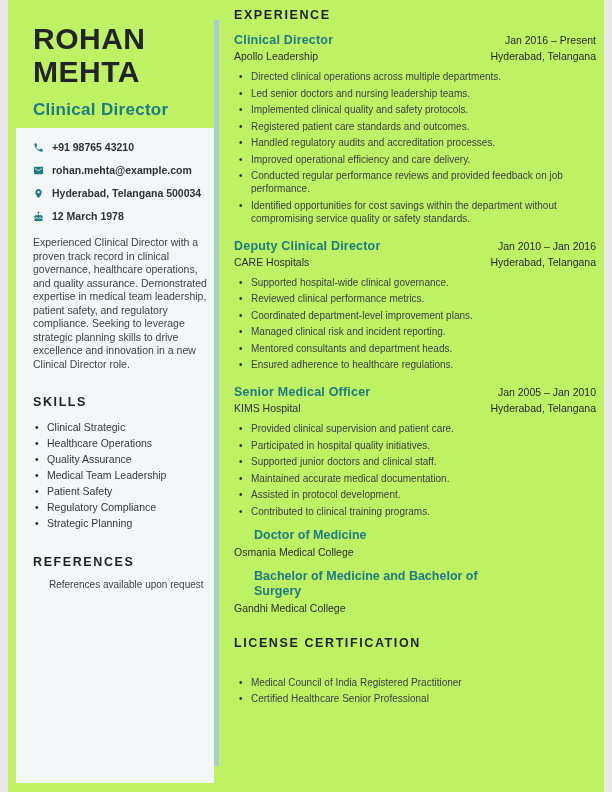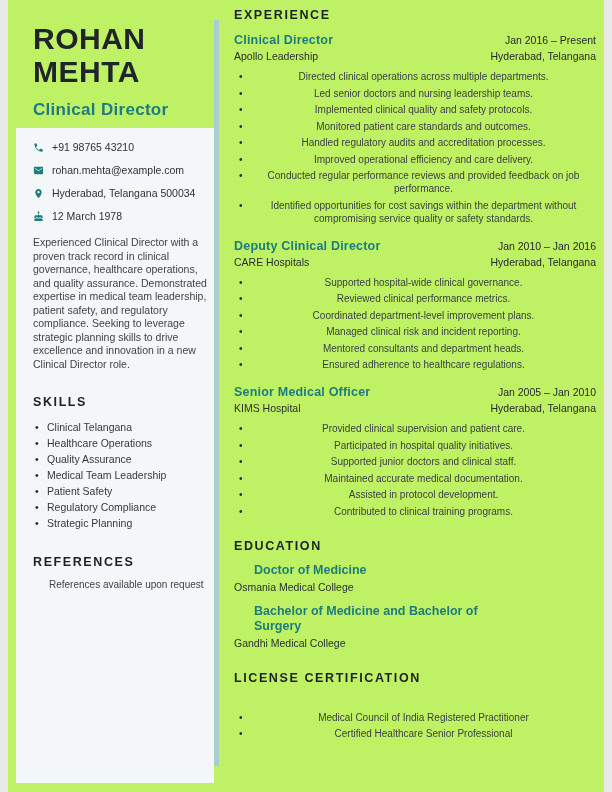--- a/index.html
+++ b/index.html
@@ -9,40 +9,40 @@
     overflow:hidden; color:#33363b;
   }
   
   .sidebar-bg { position:absolute; left:8px; top:128px; width:198px; height:655px; background:#f3f7f8; }
   .divider   { position:absolute; left:206px; top:20px; width:5px; height:746px; background:#a9ced0; }
   .sidebar   { position:absolute; left:25px; top:22px; width:176px; }
   .name { margin:0; color:#212429; font-size:30px; line-height:33px; font-weight:700; letter-spacing:.5px; }
   .name span { display:block; }
   .cand-title { margin-top:12px; color:#1e7b80; font-size:17px; font-weight:700; letter-spacing:.3px; }
   .contact { margin-top:21px; }
-  .contact-row { display:flex; align-items:center; margin-bottom:11px; }
+  .contact-row { display:flex; align-items:center; margin-bottom:11px;font-weight:bold; }
   .contact-row svg { width:11px; height:11px; flex:0 0 11px; margin-right:8px; fill:#1e7b80; }
   .contact-row span { font-size:10.5px; color:#2e3136; }
   .summary { margin:14px 0 0 0; font-size:10.5px; line-height:13.5px; color:#3f434a; }
   .side-h { margin:24px 0 0 0; font-size:12.5px; font-weight:700; letter-spacing:1.6px; color:#1d2025; }
   .skills-list { margin:10px 0 0 0; padding:0; list-style:none; }
   .skills-list li { position:relative; padding-left:14px; font-size:10.5px; line-height:16px; color:#35383d; }
   .skills-list li::before { content:"•"; position:absolute; left:2px; color:#26282c; }
   .refs-text { margin:10px 0 0 16px; font-size:10px; color:#3f434a; }
   
   .main { position:absolute; left:226px; top:8px; width:362px; }
   .section-h { margin:0; font-size:12.5px; font-weight:700; letter-spacing:1.6px; color:#1d2025; }
   .job { margin-top:10px; }
   .job-head { display:flex; justify-content:space-between; align-items:flex-start; }
   .job-title { font-size:12.5px; font-weight:700; color:#1e7b80; letter-spacing:.2px; line-height:16px; }
   .job-company { font-size:10.5px; color:#2b2e33; line-height:14px; margin-top:1px; }
   .job-right { text-align:right; }
   .job-dates { font-size:10.5px; color:#26292e; line-height:16px; white-space:nowrap; }
   .job-loc   { font-size:10.5px; color:#26292e; line-height:14px; margin-top:1px; white-space:nowrap; }
-  .bullets { margin:7px 0 0 0; padding:0; list-style:none;text-align:center; }
+  .bullets { margin:7px 0 0 0; padding:0; list-style:none; }
   .bullets li { position:relative; padding-left:17px; font-size:10px; line-height:13px; color:#3b3e44; margin-bottom:3.5px; }
   .bullets li::before { content:"•"; position:absolute; left:5px; color:#26282c; }
   .job + .job, .job-block-gap { margin-top:13px; }
   .edu-h { margin-top:21px; }
   .degree { max-width:258px; font-size:12.5px; font-weight:700; color:#1e7b80; line-height:15px; margin-top:10px;padding-left:20px; }
   .school { font-size:10.5px; color:#2b2e33; line-height:14px; margin-top:2px; }
   .lic-h { margin-top:21px; }
   .lic-bullets { margin-top:26px; }
 </style>
 </head>
@@ -84,21 +84,21 @@
             <path d="M12 6c1.11 0 2-.9 2-2 0-.38-.1-.73-.29-1.03L12 0l-1.71 2.97c-.19.3-.29.65-.29 1.03 0 1.1.9 2 2 2zm4.6 9.99l-1.07-1.07-1.08 1.07c-1.3 1.3-3.58 1.31-4.89 0l-1.07-1.07-1.09 1.07c-.65.65-1.52 1.01-2.44 1.01-.73 0-1.4-.23-1.96-.61V21c0 .55.45 1 1 1h16c.55 0 1-.45 1-1v-4.61c-.56.38-1.23.61-1.96.61-.92 0-1.79-.36-2.44-1.01zM18 9h-5V7h-2v2H6c-1.66 0-3 1.34-3 3v1.54c0 1.08.88 1.96 1.96 1.96.52 0 1.02-.2 1.38-.57l2.14-2.13 2.13 2.13c.74.74 2.03.74 2.77 0l2.14-2.13 2.13 2.13c.37.37.86.57 1.38.57 1.08 0 1.96-.88 1.96-1.96V12c0-1.66-1.34-3-3-3z"></path>
           </svg>
         <span>12 March 1978</span>
       </div>
     </div>
 
     <p class="summary">Experienced Clinical Director with a proven track record in clinical governance, healthcare operations, and quality assurance. Demonstrated expertise in medical team leadership, patient safety, and regulatory compliance. Seeking to leverage strategic planning skills to drive excellence and innovation in a new Clinical Director role.</p>
 
     <h2 class="side-h">SKILLS</h2>
     <ul class="skills-list">
-      <li>Clinical Telangana</li>
+      <li>Clinical Strategic</li>
       <li>Healthcare Operations</li>
       <li>Quality Assurance</li>
       <li>Medical Team Leadership</li>
       <li>Patient Safety</li>
       <li>Regulatory Compliance</li>
       <li>Strategic Planning</li>
     </ul>
 
     <h2 class="side-h">REFERENCES</h2>
     <p class="refs-text">References available upon request</p>
@@ -115,21 +115,21 @@
         </div>
         <div class="job-right">
           <div class="job-dates">Jan 2016 – Present</div>
           <div class="job-loc">Hyderabad, Telangana</div>
         </div>
       </div>
       <ul class="bullets">
         <li>Directed clinical operations across multiple departments.</li>
         <li>Led senior doctors and nursing leadership teams.</li>
         <li>Implemented clinical quality and safety protocols.</li>
-        <li>Monitored patient care standards and outcomes.</li>
+        <li>Registered patient care standards and outcomes.</li>
         <li>Handled regulatory audits and accreditation processes.</li>
         <li>Improved operational efficiency and care delivery.</li>
         <li>Conducted regular performance reviews and provided feedback on job performance.</li>
         <li>Identified opportunities for cost savings within the department without compromising service quality or safety standards.</li>
       </ul>
     </section>
 
     <section class="job">
       <div class="job-head">
         <div>
@@ -165,21 +165,20 @@
       <ul class="bullets">
         <li>Provided clinical supervision and patient care.</li>
         <li>Participated in hospital quality initiatives.</li>
         <li>Supported junior doctors and clinical staff.</li>
         <li>Maintained accurate medical documentation.</li>
         <li>Assisted in protocol development.</li>
         <li>Contributed to clinical training programs.</li>
       </ul>
     </section>
 
-    <h2 class="section-h edu-h">EDUCATION</h2>
     <div>
       <div class="degree">Doctor of Medicine</div>
       <div class="school">Osmania Medical College</div>
     </div>
     <div>
       <div class="degree">Bachelor of Medicine and Bachelor of Surgery</div>
       <div class="school">Gandhi Medical College</div>
     </div>
 
     <h2 class="section-h lic-h">LICENSE CERTIFICATION</h2>

